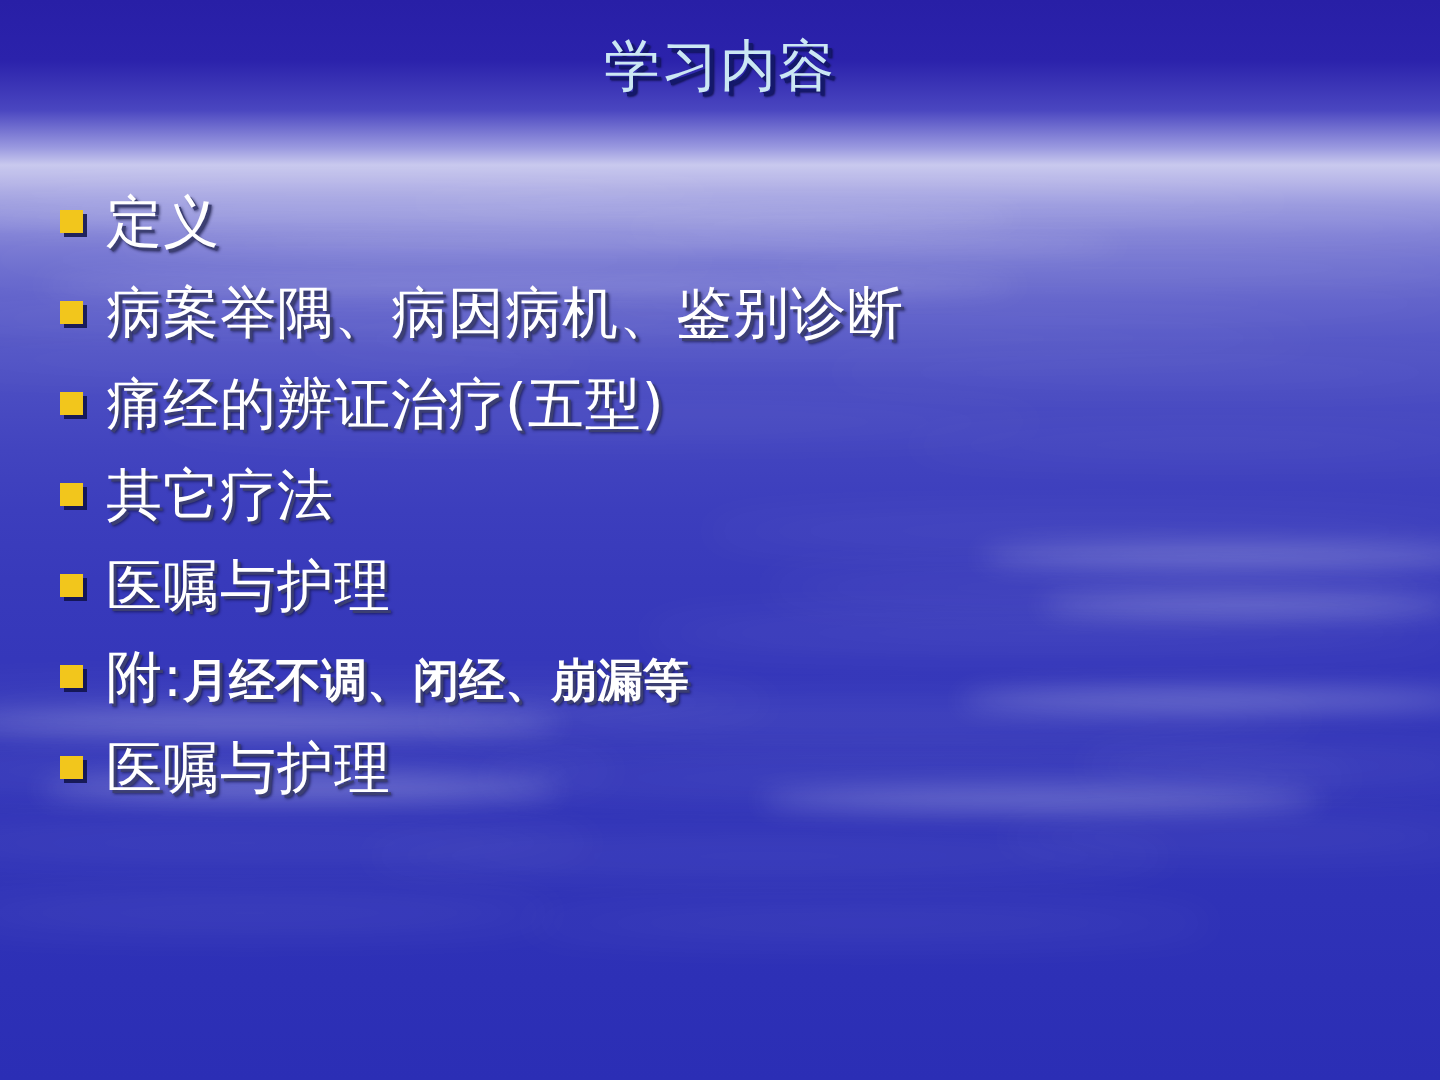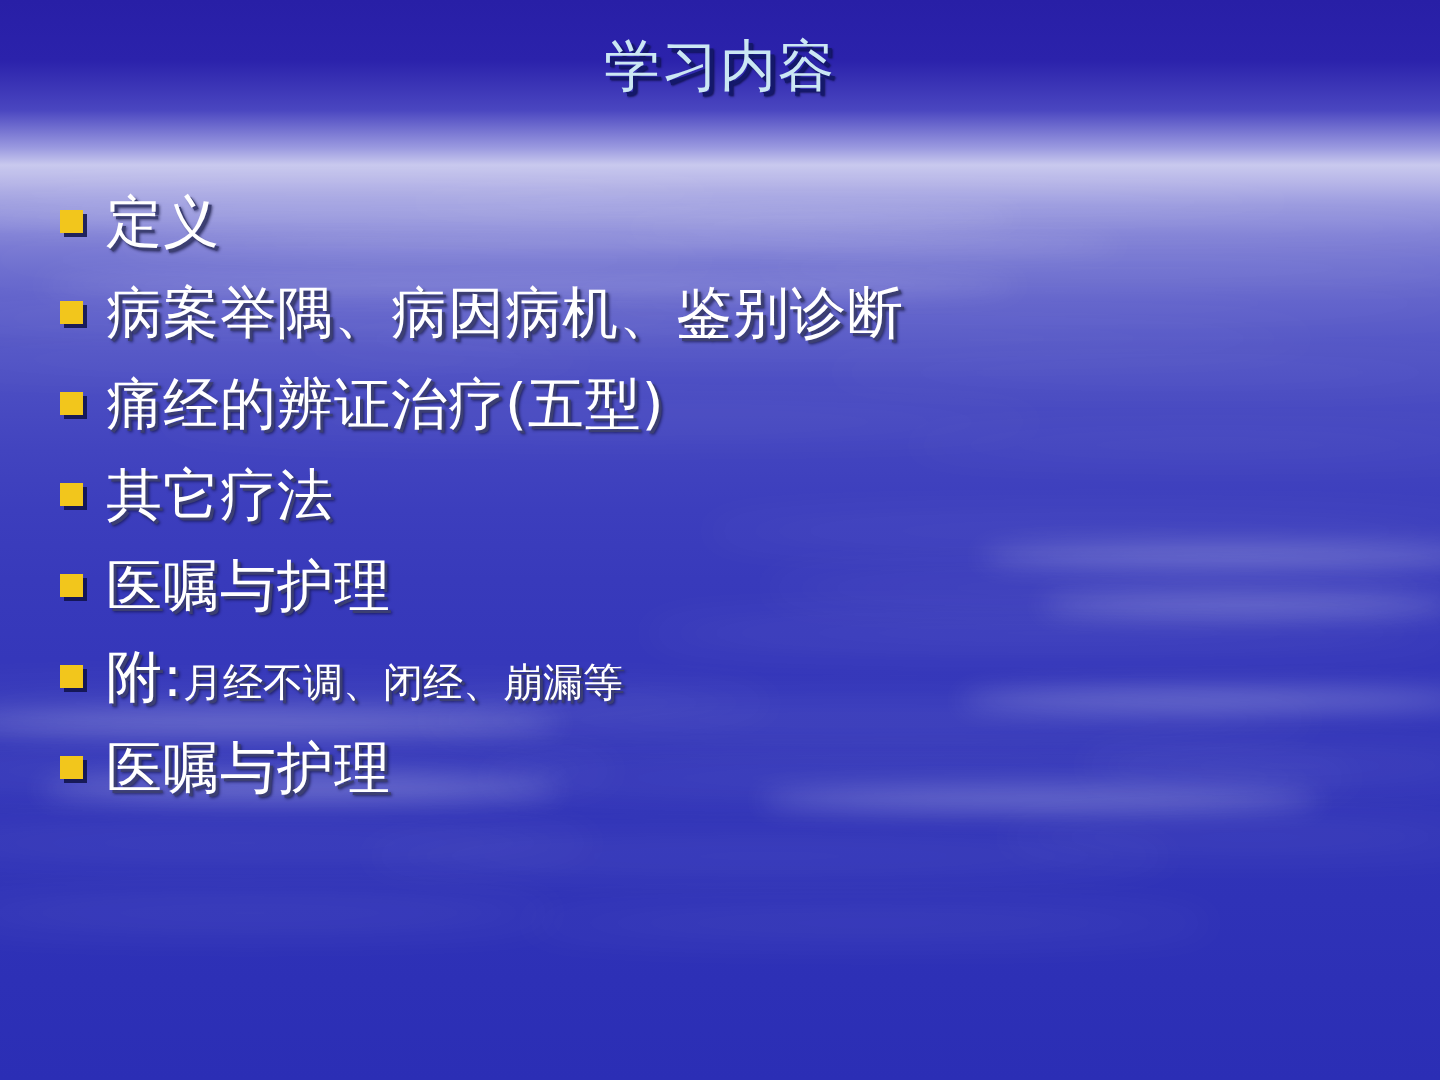--- a/index.html
+++ b/index.html
@@ -105,22 +105,23 @@
     line-height: 1.0;
     color: #ffffff;
     letter-spacing: 1px;
     white-space: nowrap;
     text-shadow:
       3px 3px 0 #3c3f72,
       4px 4px 3px rgba(10, 12, 50, 0.65);
   }
 
   .bullet-text .small {
-    font-size: 40px;
+    font-size: 46px;
     letter-spacing: 0px;
+    font-weight: bold;
   }
 </style>
 </head>
 <body>
 
 <div class="slide">
 
   <div class="clouds">
     <div class="streak faint" style="left:-60px;  top:186px;  width:780px;  height:13px;"></div>
     <div class="streak faint" style="left:400px;  top:196px;  width:900px;  height:11px;"></div>

